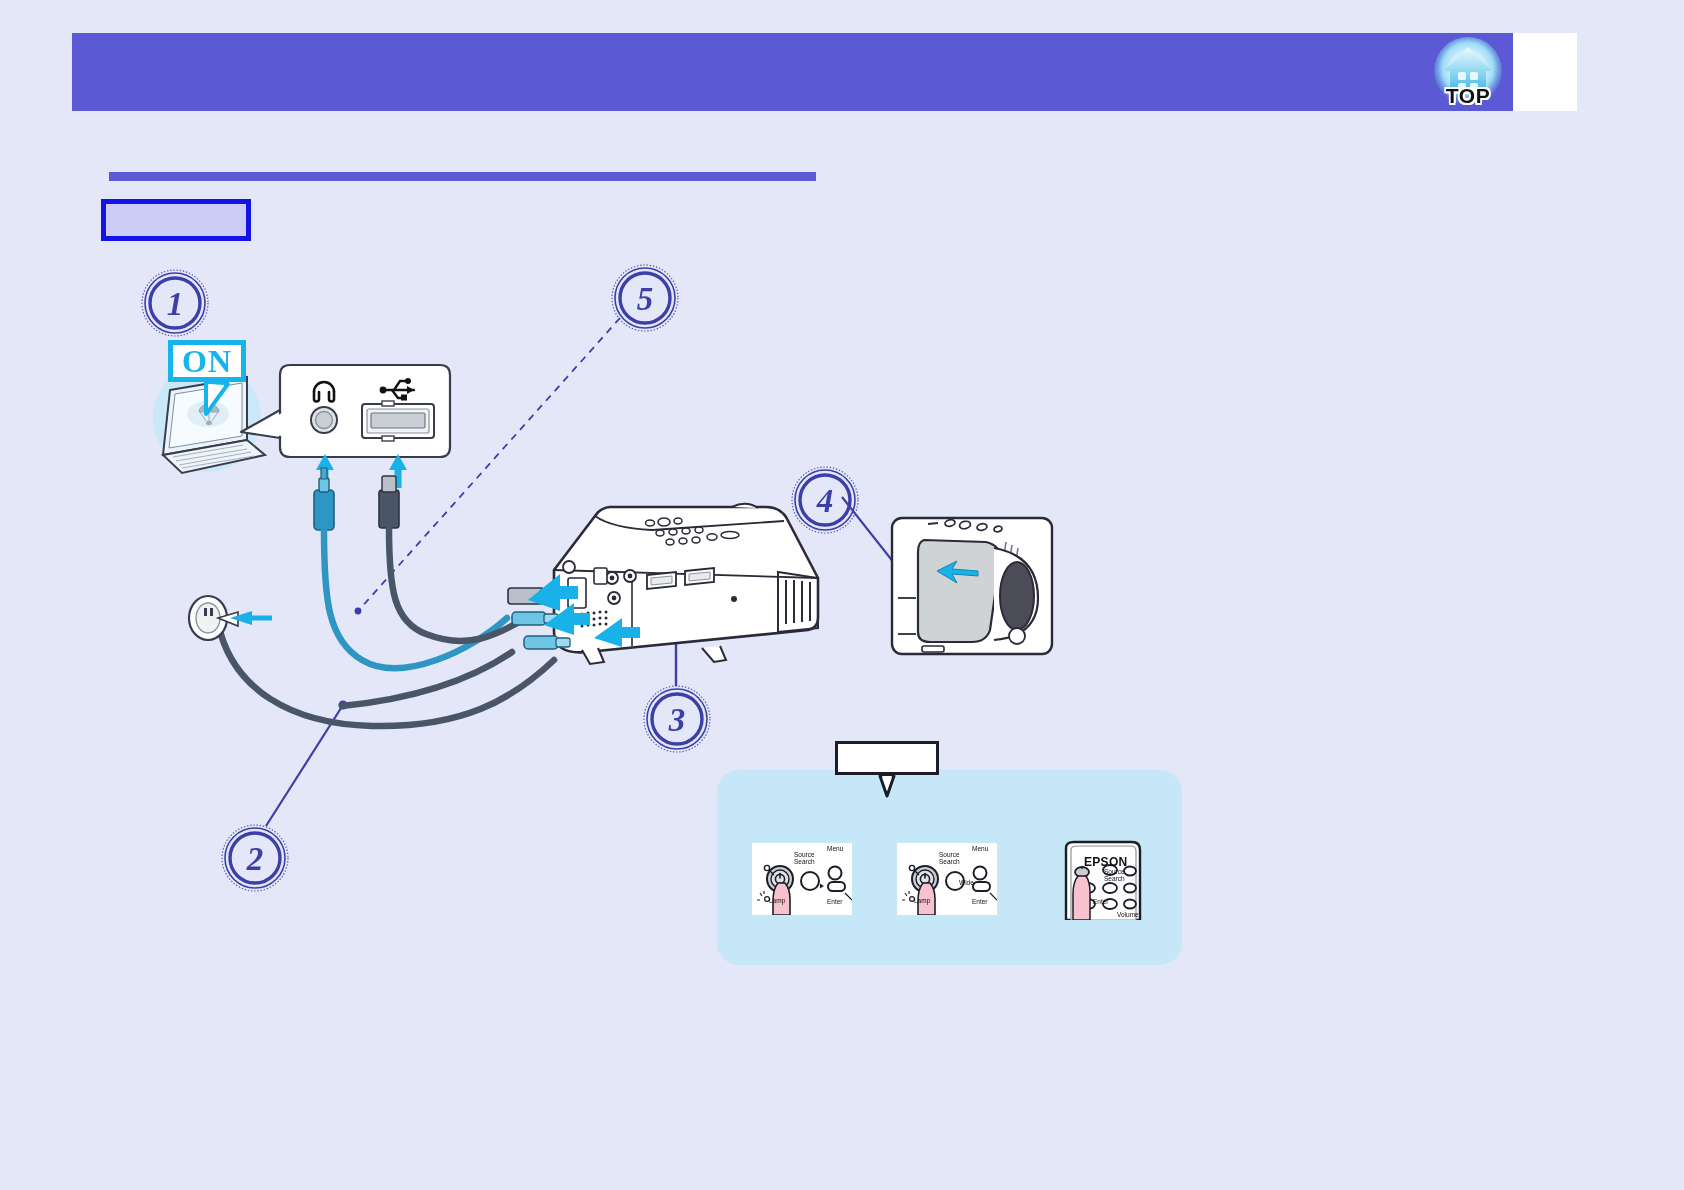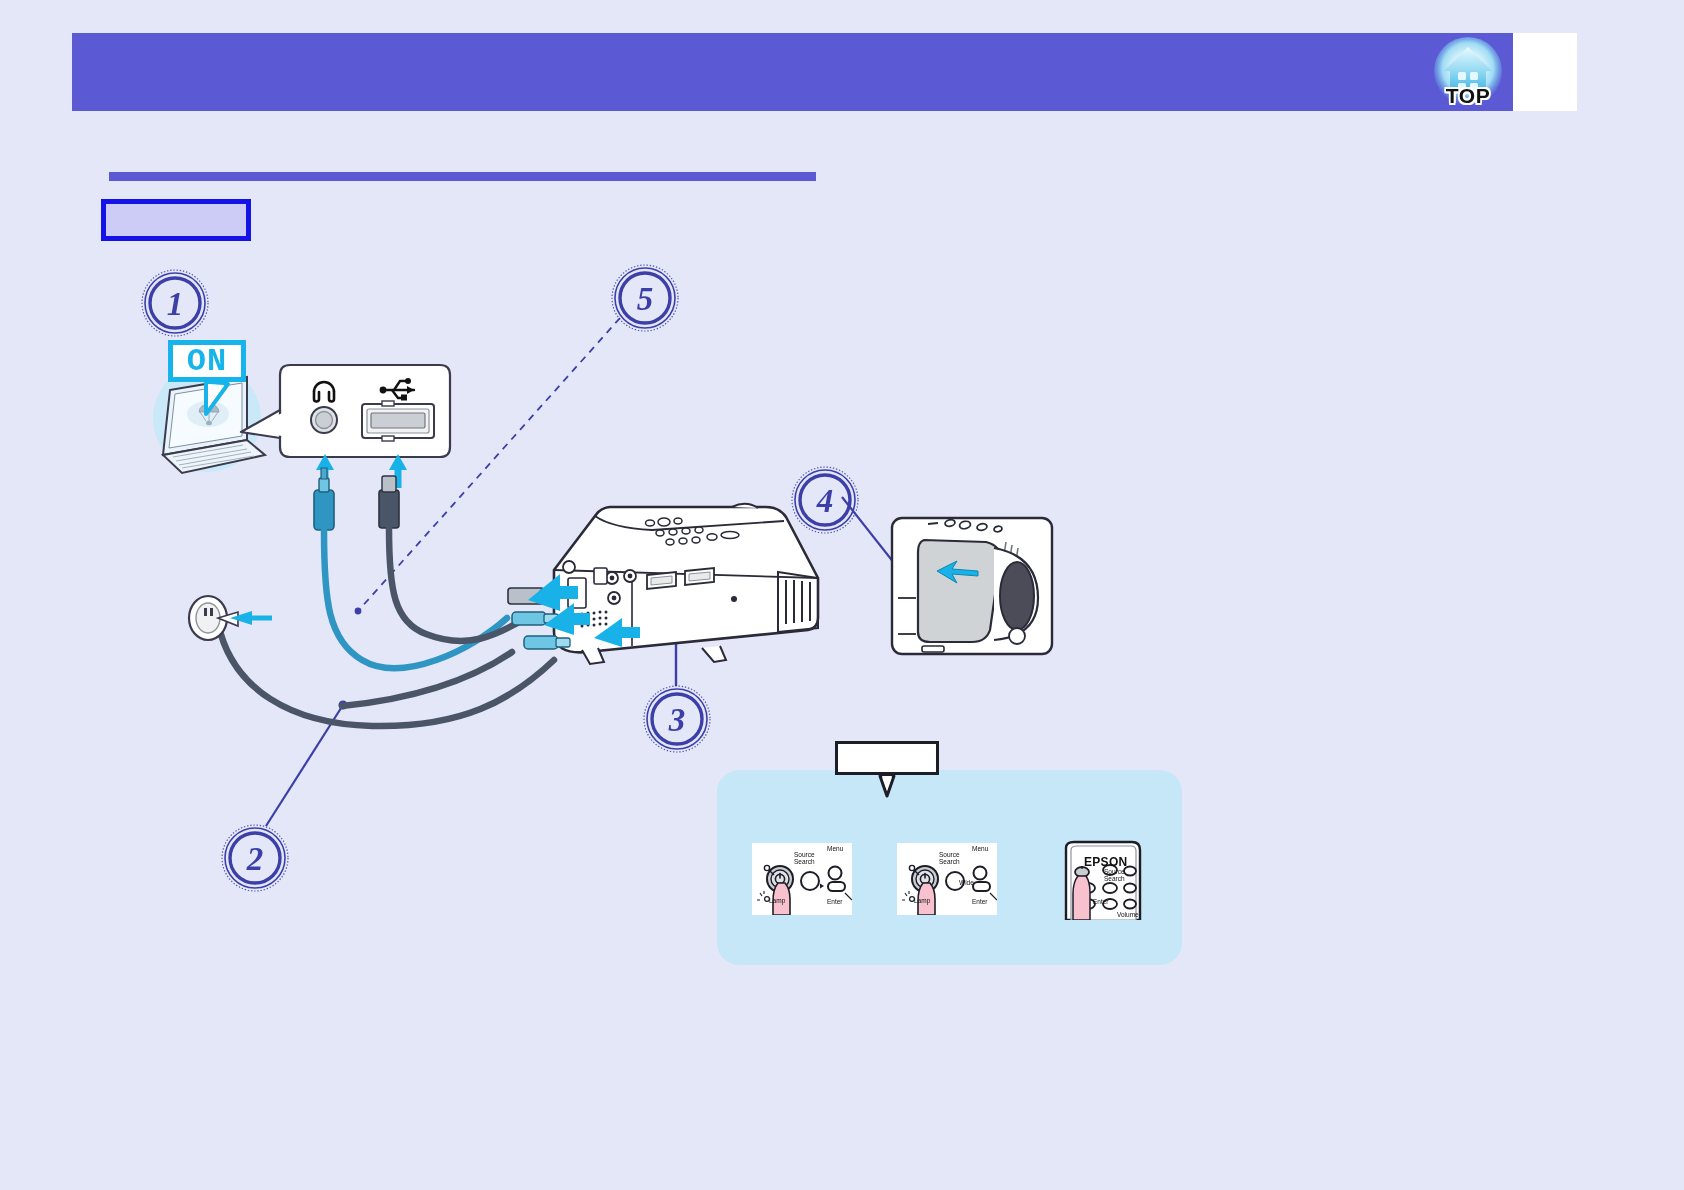--- a/index.html
+++ b/index.html
@@ -55,21 +55,21 @@
   .on-callout{
     position:absolute;left:126px;top:340px;width:78px;height:42px;
     border:5px solid #16b4ea;background:#ffffff;
     box-sizing:border-box;
   }
   .on-text{
     position:absolute;left:126px;top:340px;width:78px;height:42px;
     display:flex;align-items:center;justify-content:center;
     font-size:32px;font-weight:bold;color:#16b4ea;
     letter-spacing:1px;
-    font-family:Liberation Mono, monospace;
+    font-family:Liberation Serif, serif;
   }
 
   
   .bottom-panel{
     position:absolute;left:675px;top:770px;width:465px;height:195px;
     background:#c6e7f7;border-radius:22px;
   }
   .bottom-callout{
     position:absolute;left:793px;top:741px;width:104px;height:34px;
     background:#ffffff;border:3px solid #1d1d28;

